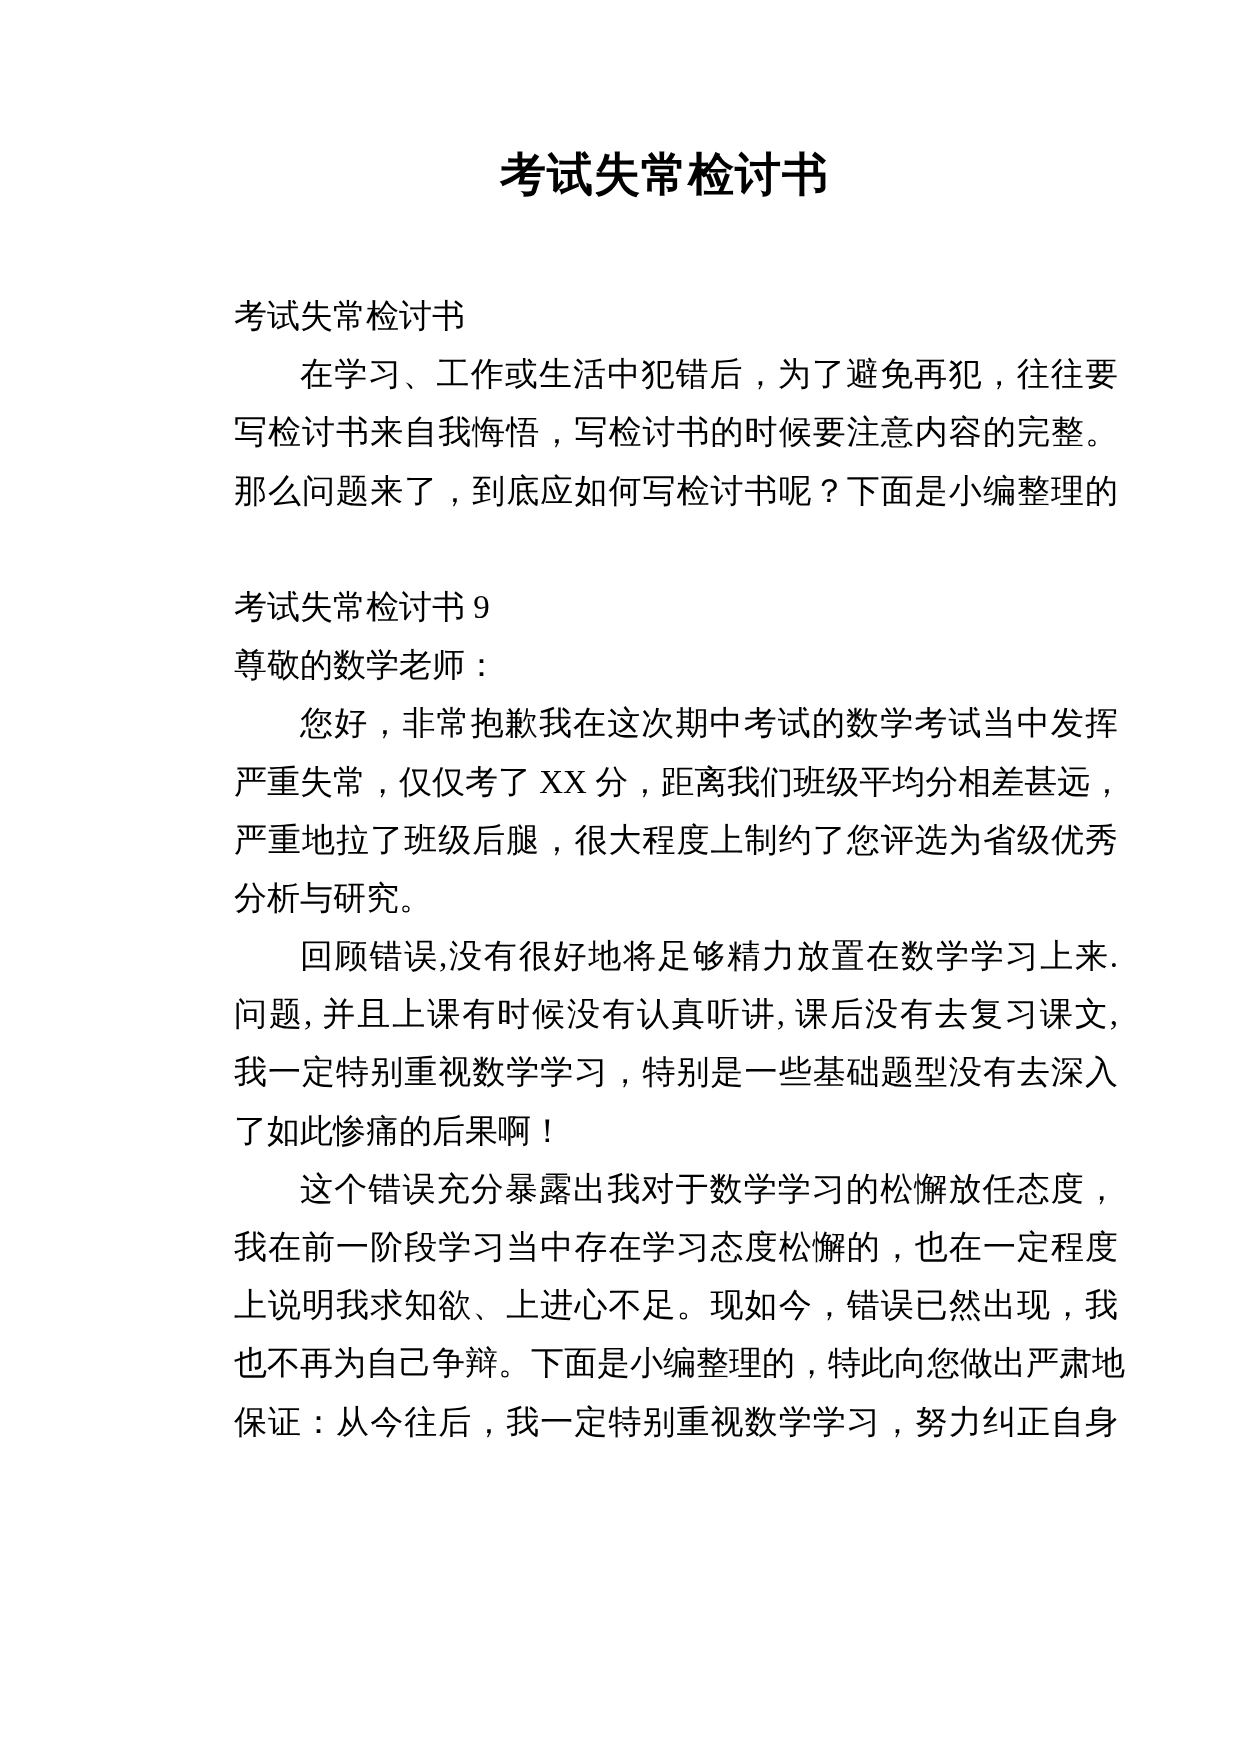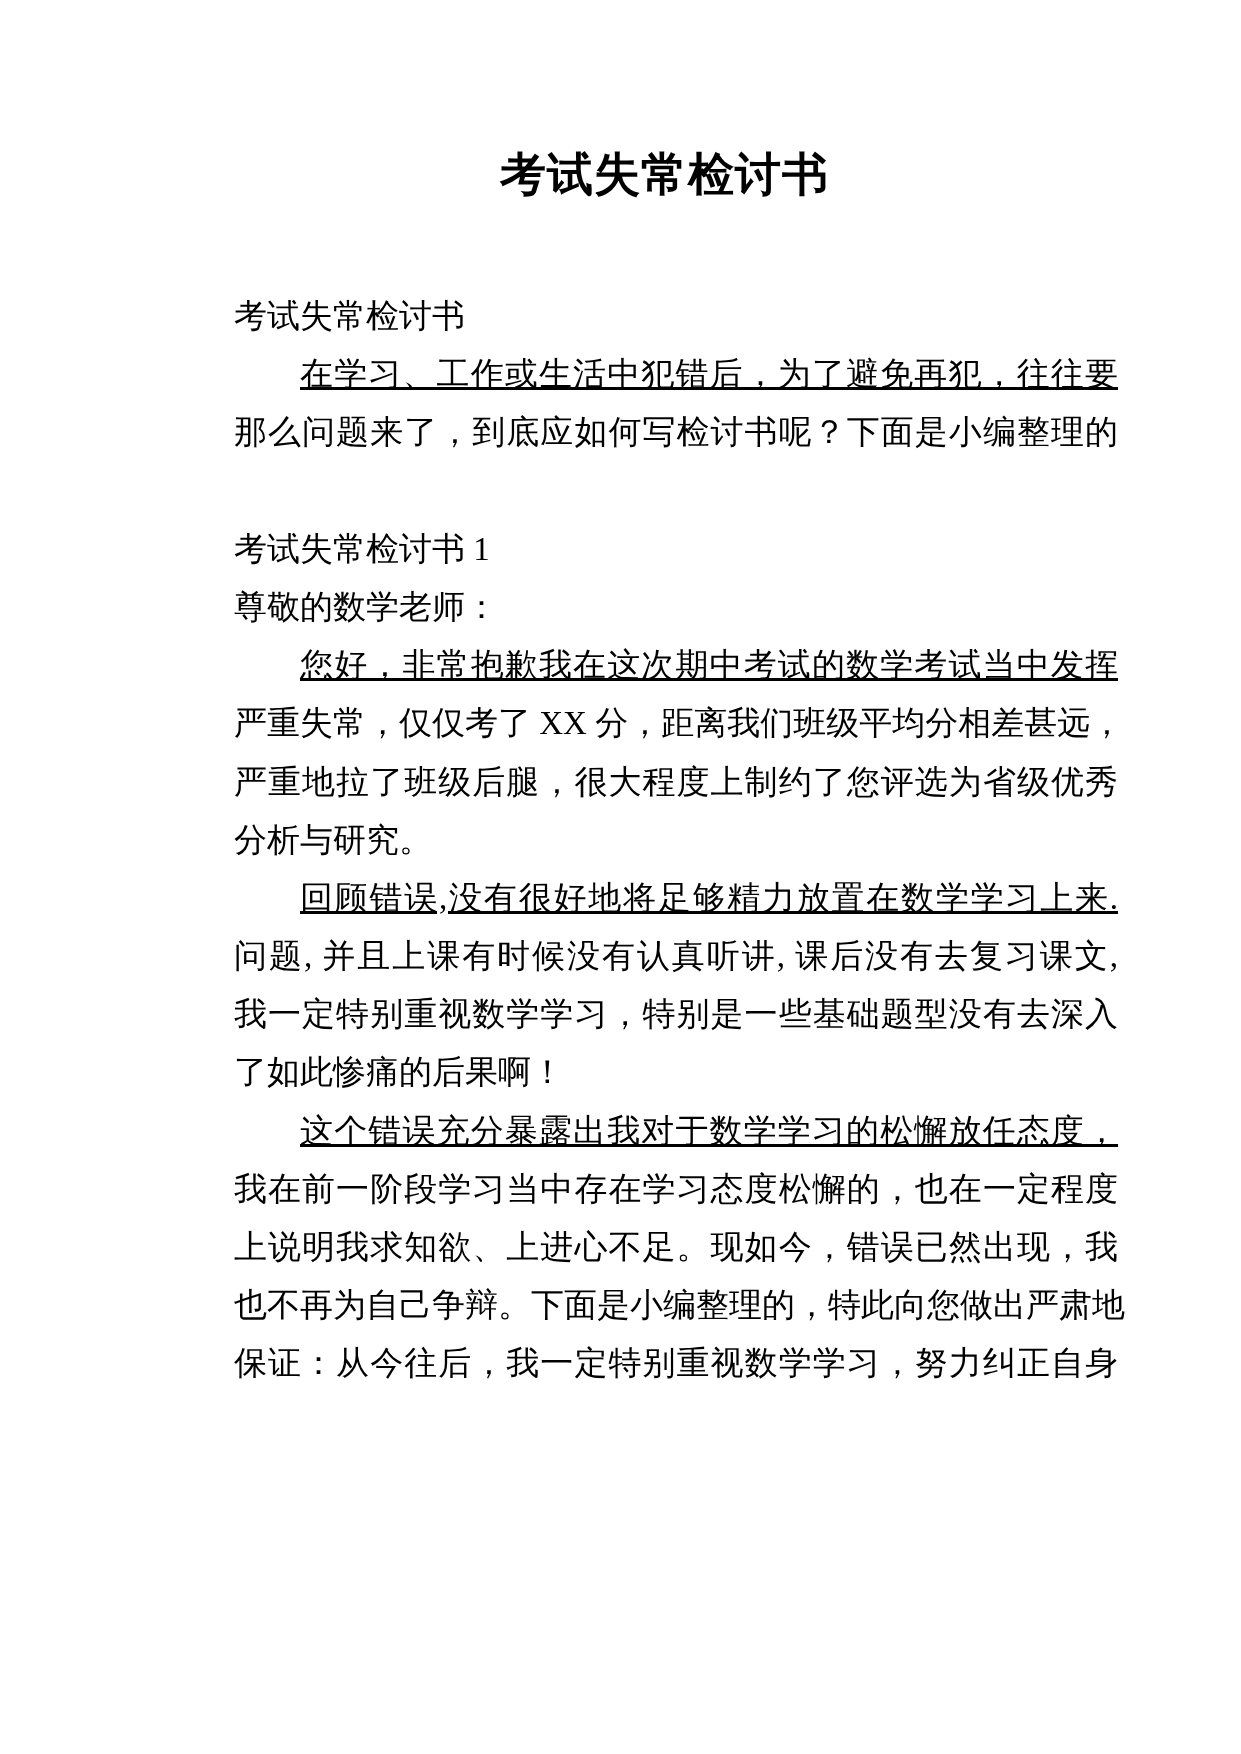--- a/index.html
+++ b/index.html
@@ -41,34 +41,34 @@
     height: 58.2px;
     white-space: nowrap;
     text-align: left;
   }
   .line.fill {
     text-align: justify;
     text-align-last: justify;
   }
   .line.indent {
     text-indent: 66px;
-    text-decoration: underline;
   }
 </style>
 </head>
 <body>
 
 <div class="page">
   <div class="doc-title">考试失常检讨书</div>
   <div class="doc-body">
       <div class="line">考试失常检讨书</div>
       <div class="line indent fill">在学习、工作或生活中犯错后，为了避免再犯，往往要</div>
+      <div class="line fill">写检讨书来自我悔悟，写检讨书的时候要注意内容的完整。</div>
       <div class="line fill">那么问题来了，到底应如何写检讨书呢？下面是小编整理的</div>
       <div class="line"></div>
-      <div class="line">考试失常检讨书 1</div>
+      <div class="line">考试失常检讨书 9</div>
       <div class="line">尊敬的数学老师：</div>
       <div class="line indent fill">您好，非常抱歉我在这次期中考试的数学考试当中发挥</div>
       <div class="line fill">严重失常，仅仅考了 XX 分，距离我们班级平均分相差甚远，</div>
       <div class="line fill">严重地拉了班级后腿，很大程度上制约了您评选为省级优秀</div>
       <div class="line">分析与研究。</div>
       <div class="line indent fill">回顾错误,没有很好地将足够精力放置在数学学习上来.</div>
       <div class="line fill">问题, 并且上课有时候没有认真听讲, 课后没有去复习课文,</div>
       <div class="line fill">我一定特别重视数学学习，特别是一些基础题型没有去深入</div>
       <div class="line">了如此惨痛的后果啊！</div>
       <div class="line indent fill">这个错误充分暴露出我对于数学学习的松懈放任态度，</div>

